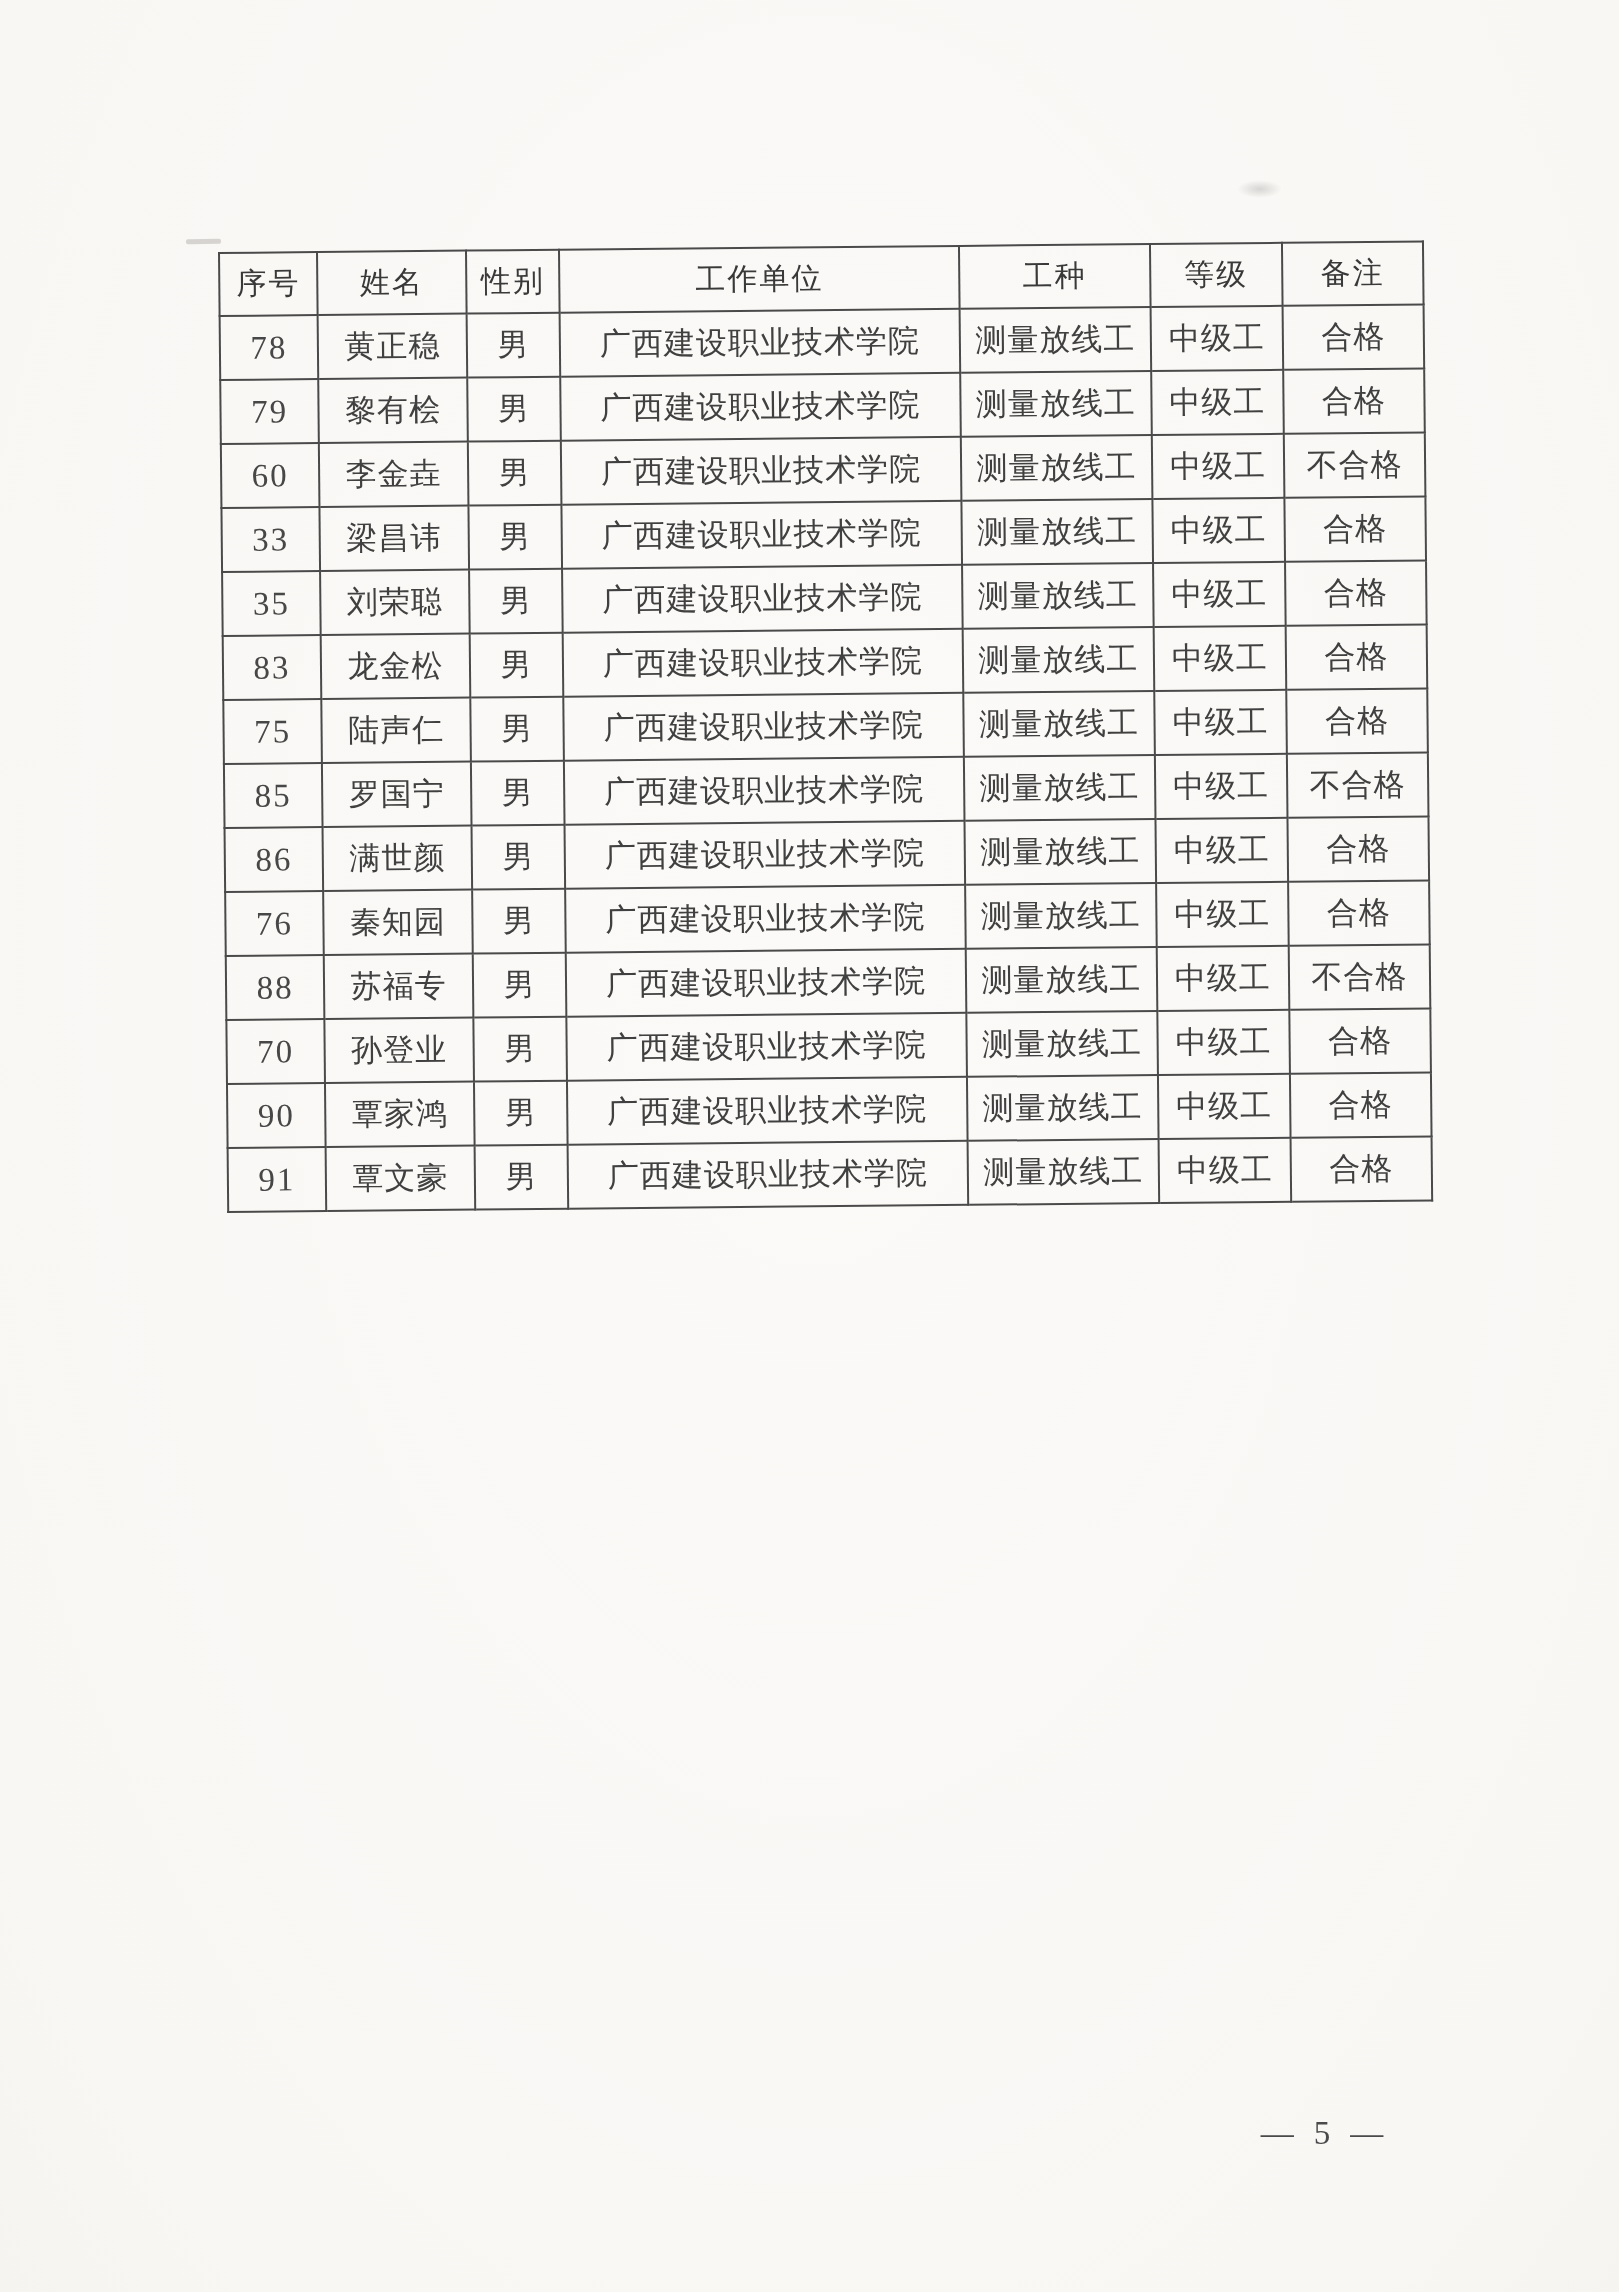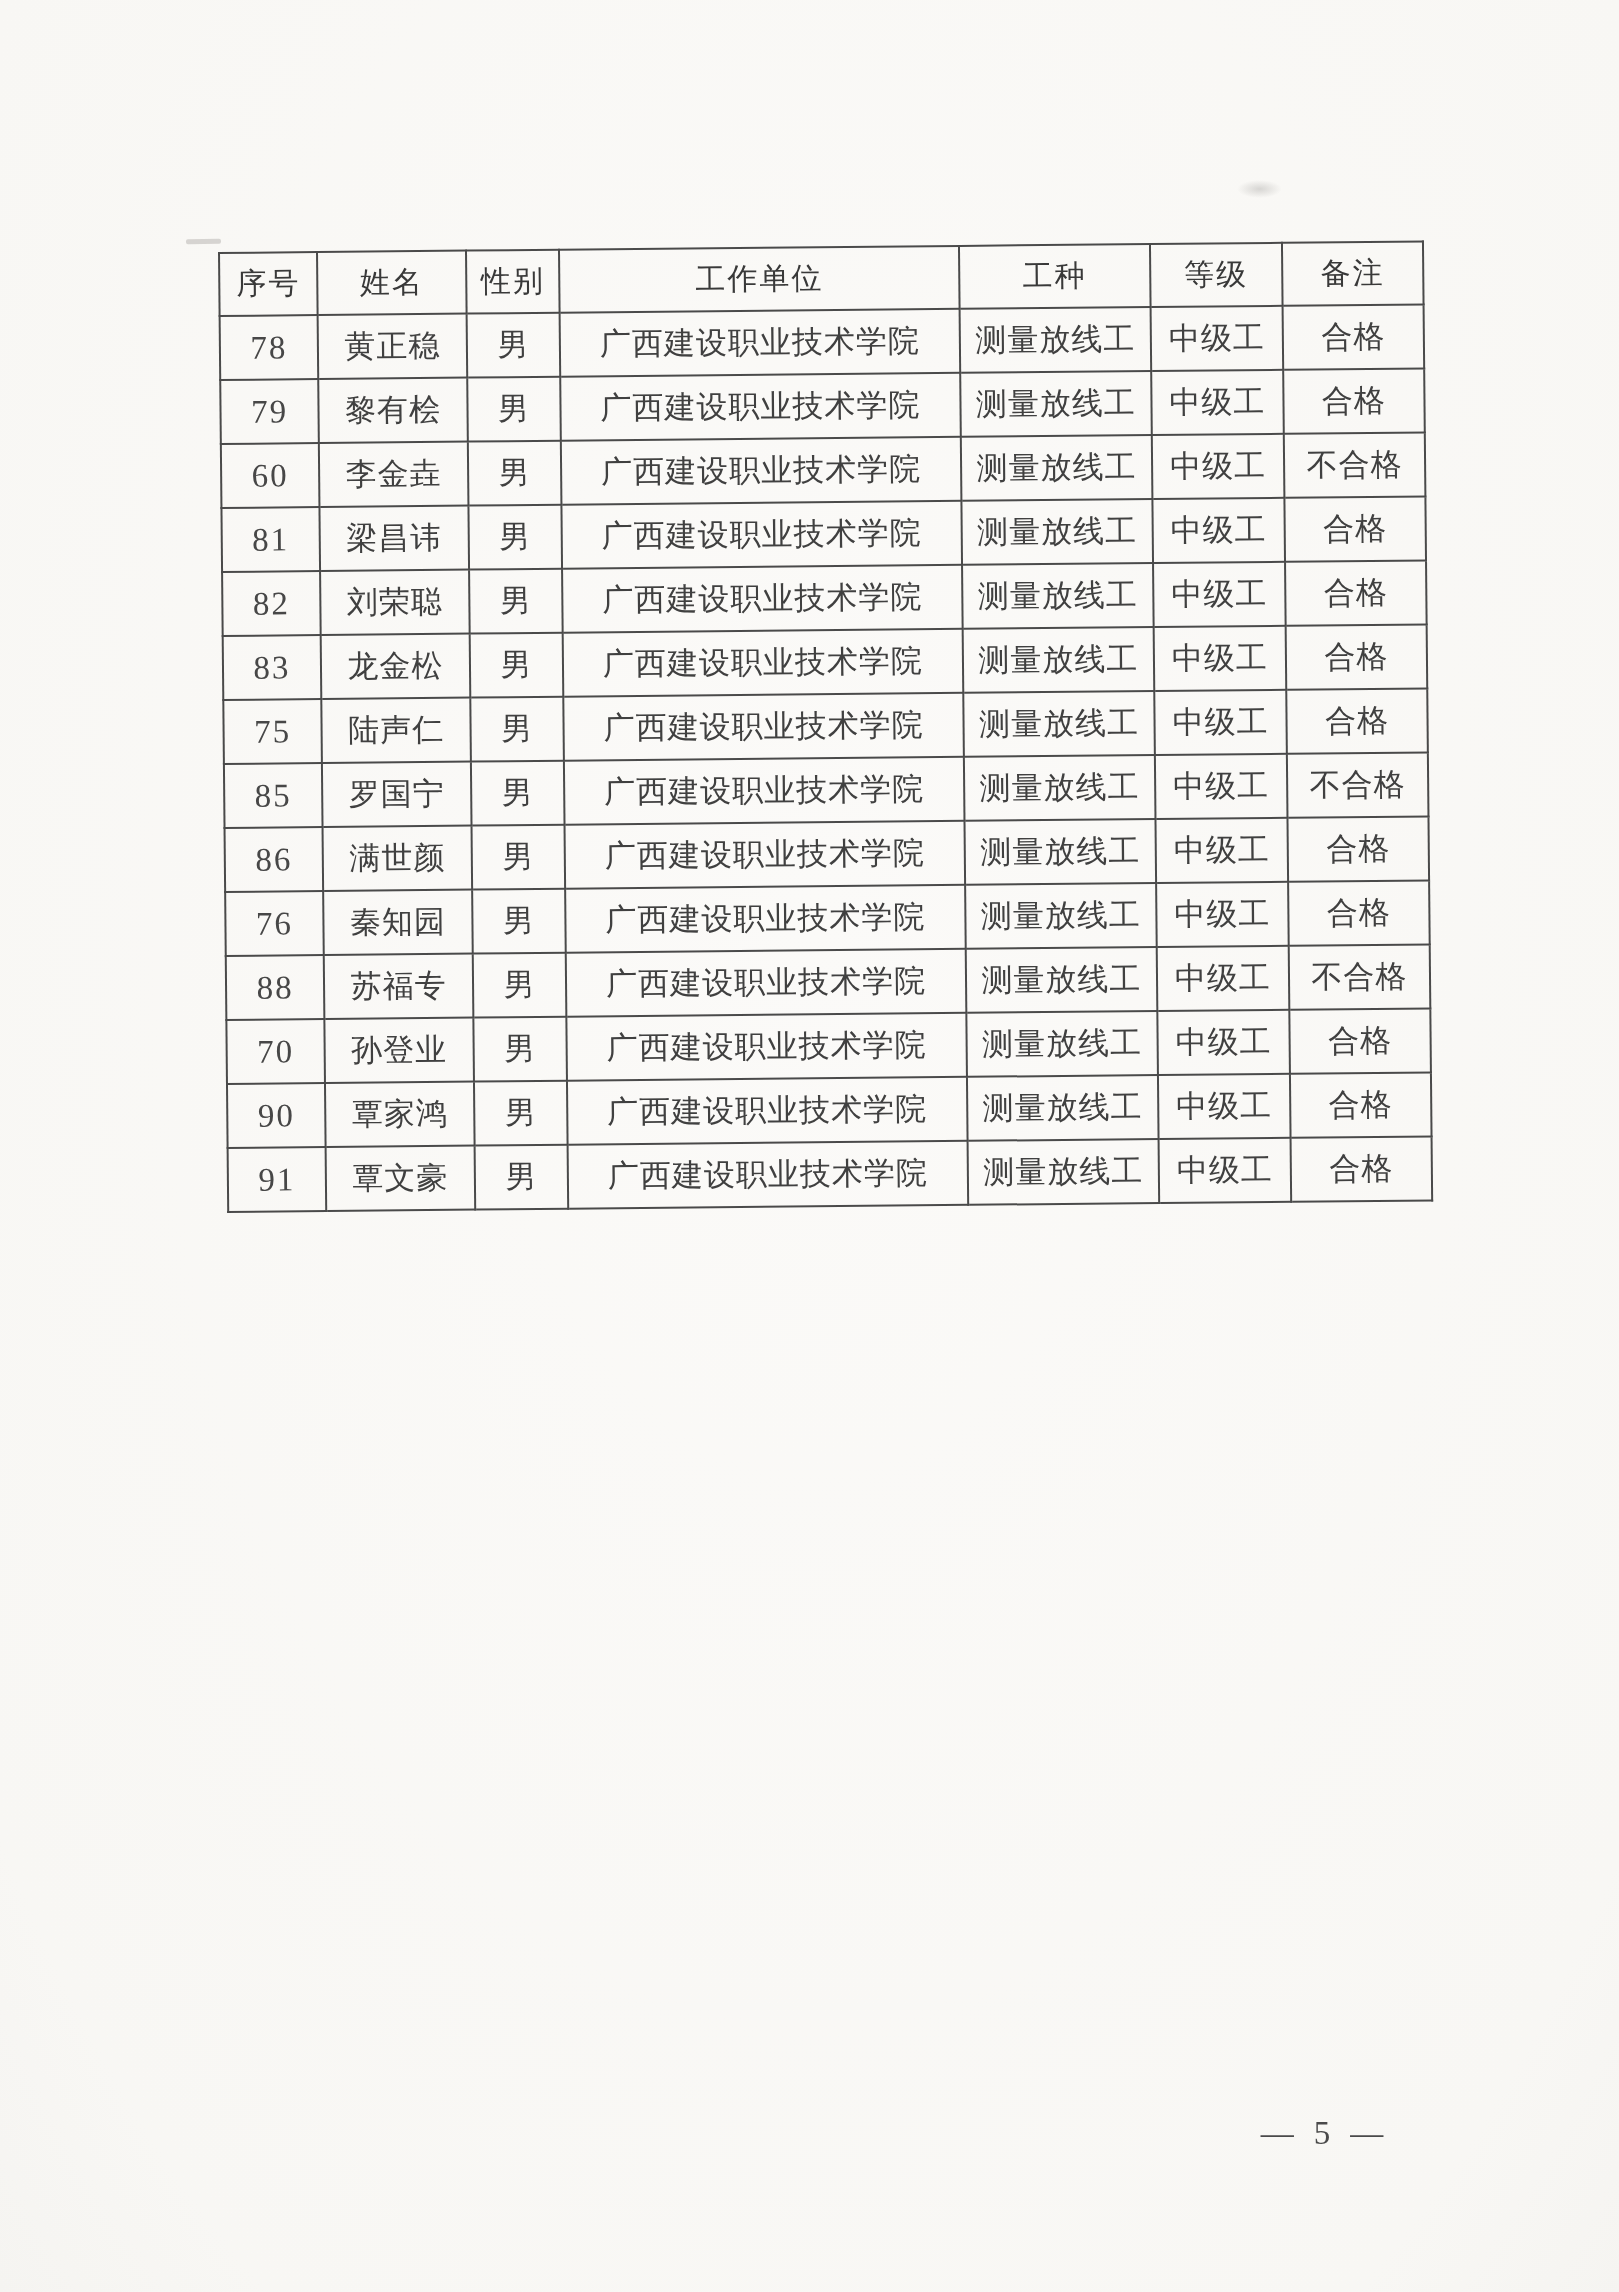--- a/index.html
+++ b/index.html
@@ -145,30 +145,30 @@
           <tr class="row">
     <td class="cell num">60</td>
     <td class="cell">李金垚</td>
     <td class="cell">男</td>
     <td class="cell">广西建设职业技术学院</td>
     <td class="cell">测量放线工</td>
     <td class="cell">中级工</td>
     <td class="cell">不合格</td>
   </tr>
           <tr class="row">
-    <td class="cell num">81</td>
+    <td class="cell num">33</td>
     <td class="cell">梁昌讳</td>
     <td class="cell">男</td>
     <td class="cell">广西建设职业技术学院</td>
     <td class="cell">测量放线工</td>
     <td class="cell">中级工</td>
     <td class="cell">合格</td>
   </tr>
           <tr class="row">
-    <td class="cell num">82</td>
+    <td class="cell num">35</td>
     <td class="cell">刘荣聪</td>
     <td class="cell">男</td>
     <td class="cell">广西建设职业技术学院</td>
     <td class="cell">测量放线工</td>
     <td class="cell">中级工</td>
     <td class="cell">合格</td>
   </tr>
           <tr class="row">
     <td class="cell num">83</td>
     <td class="cell">龙金松</td>

